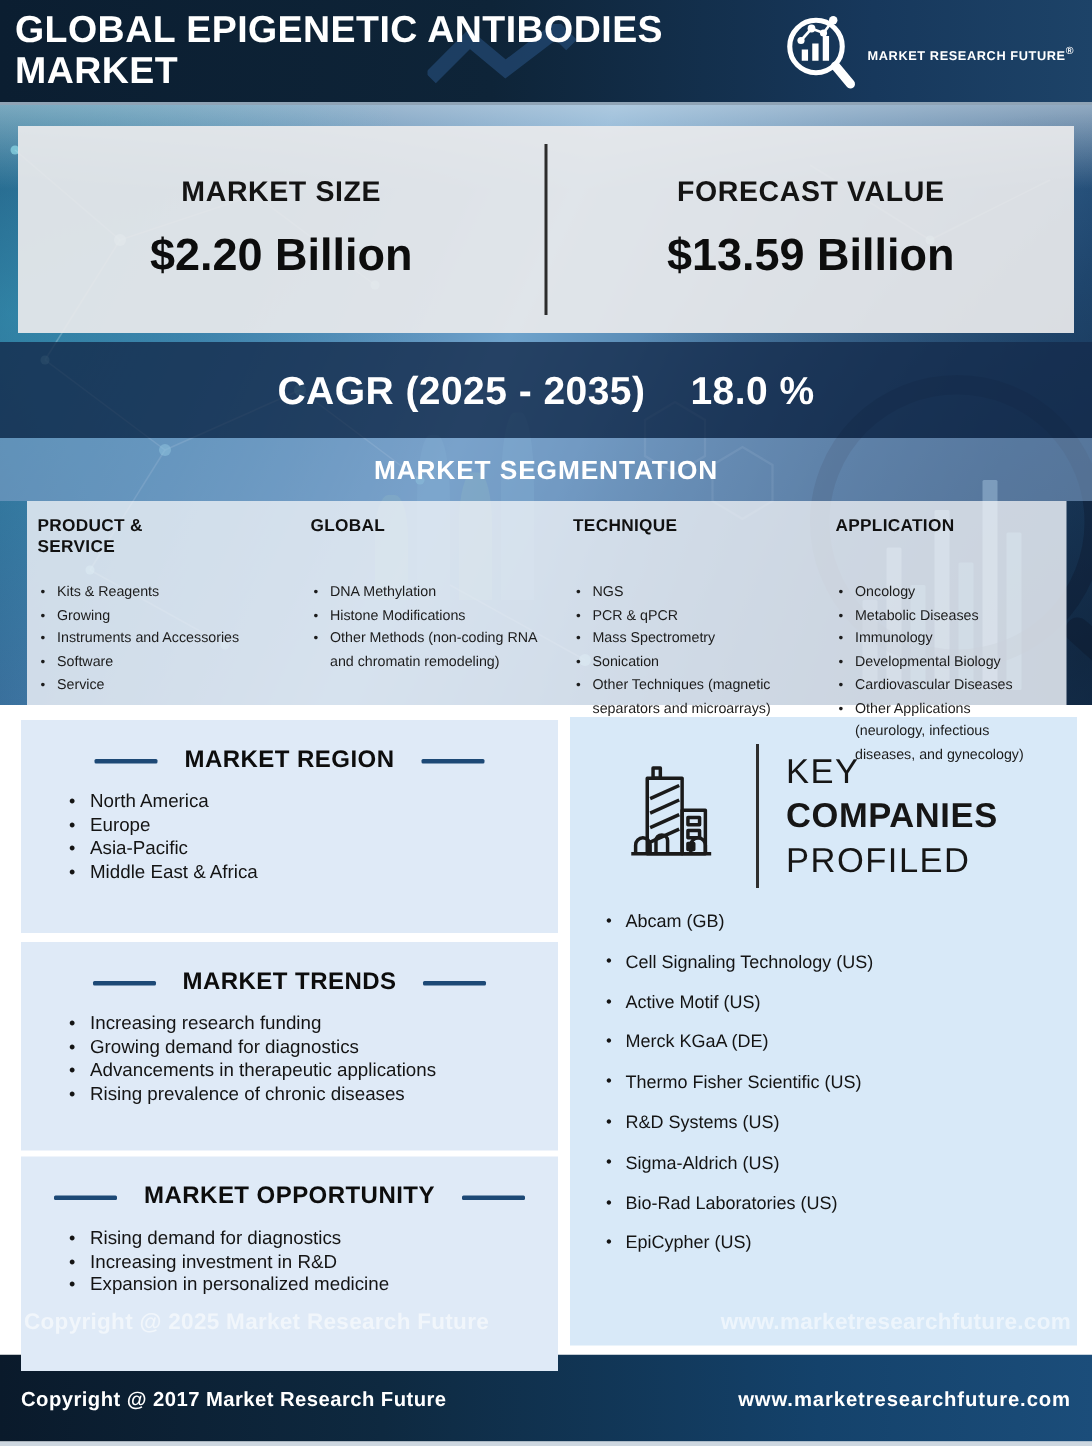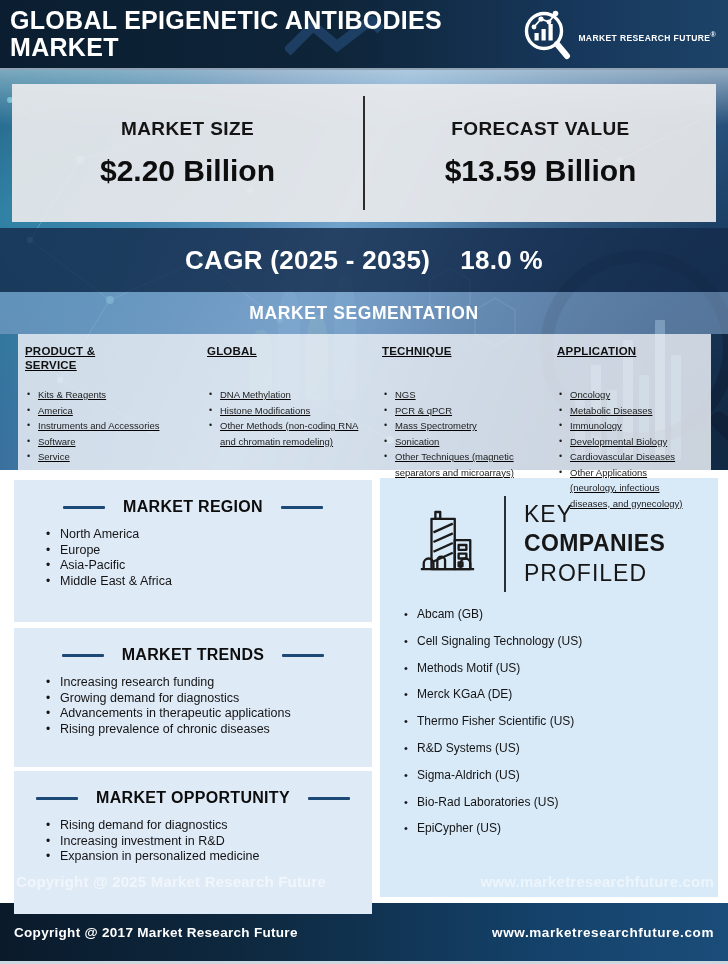--- a/index.html
+++ b/index.html
@@ -69,21 +69,21 @@
     display:flex; align-items:center; justify-content:center;
   }
   .seg-band-title { color:#fff; font-size:17.5px; font-weight:700; letter-spacing:.6px; }
 
   .seg-panel {
     position:absolute; top:264px; left:18px; width:693px; height:136px; z-index:4;
     background:rgba(229,235,242,.88);
     display:grid; grid-template-columns:182px 175px 175px 1fr;
     padding:11px 6px 0 7px;
   }
-  .seg-col { padding-right:10px;text-decoration:underline; }
+  .seg-col { padding-right:10px; }
   .seg-col h3 { font-size:11.5px; font-weight:700; color:#111; line-height:13.5px; height:42px; letter-spacing:.2px; }
   .seg-col.narrow h3 { width:110px; }
   .seg-list { list-style:none; }
   .seg-list li {
     position:relative; font-size:9.5px; line-height:15.5px; color:#1c1c1c; padding-left:13px;
   }
   .seg-list li::before { content:"•"; position:absolute; left:2px; font-size:9px; color:#1c1c1c; }
 
   
   .lower { position:absolute; top:470px; left:0; width:728px; height:433px; background:#fff; z-index:1; }
@@ -224,21 +224,21 @@
 
     <div class="seg-band">
       <span class="seg-band-title">MARKET SEGMENTATION</span>
     </div>
 
     <div class="seg-panel">
       <div class="seg-col narrow">
         <h3>PRODUCT &amp; SERVICE</h3>
         <ul class="seg-list">
           <li>Kits &amp; Reagents</li>
-          <li>America</li>
+          <li>Growing</li>
           <li>Instruments and Accessories</li>
           <li>Software</li>
           <li>Service</li>
         </ul>
       </div>
       <div class="seg-col">
         <h3>GLOBAL</h3>
         <ul class="seg-list">
           <li>DNA Methylation</li>
           <li>Histone Modifications</li>
@@ -333,21 +333,21 @@
         <div class="companies-divider"></div>
         <div class="companies-heading">
           <div>KEY</div>
           <div class="bold">COMPANIES</div>
           <div>PROFILED</div>
         </div>
       </div>
       <ul class="companies-list">
         <li>Abcam (GB)</li>
         <li>Cell Signaling Technology (US)</li>
-        <li>Methods Motif (US)</li>
+        <li>Active Motif (US)</li>
         <li>Merck KGaA (DE)</li>
         <li>Thermo Fisher Scientific (US)</li>
         <li>R&amp;D Systems (US)</li>
         <li>Sigma-Aldrich (US)</li>
         <li>Bio-Rad Laboratories (US)</li>
         <li>EpiCypher (US)</li>
       </ul>
     </div>
 
     <div class="watermark wm-copy">Copyright @ 2025 Market Research Future</div>

